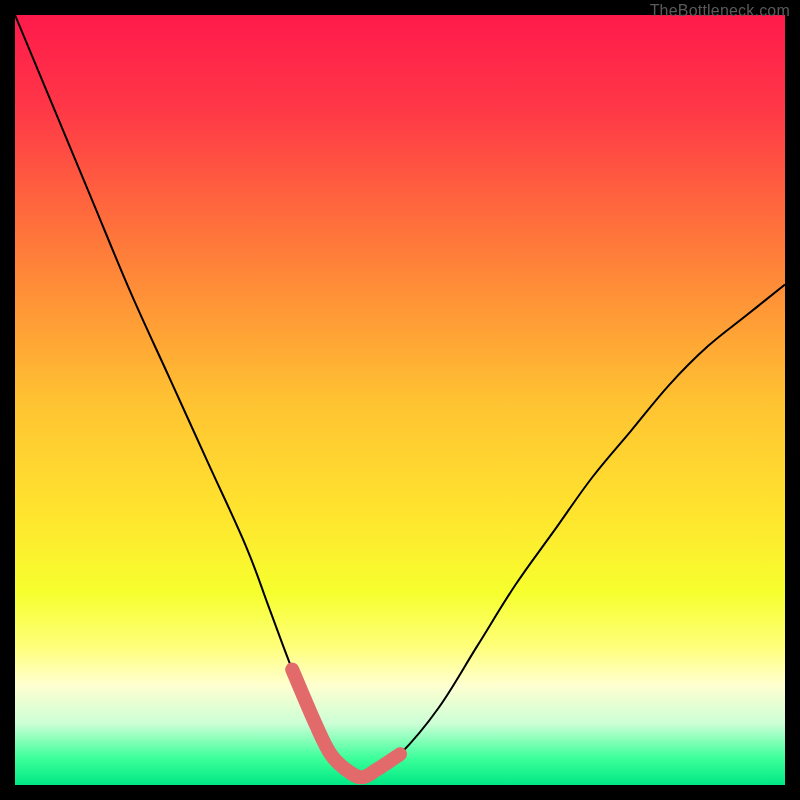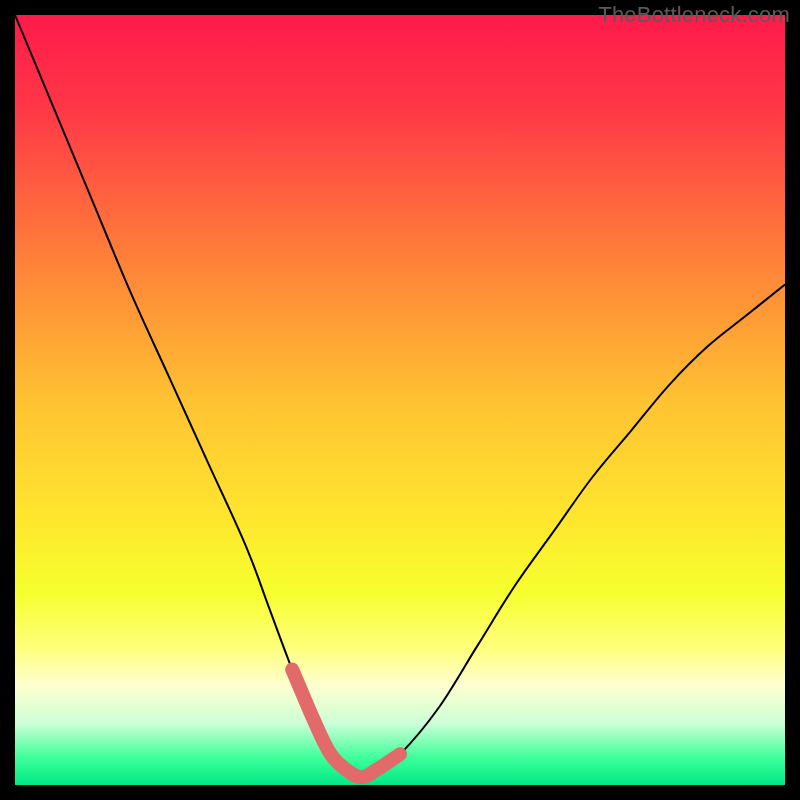--- a/index.html
+++ b/index.html
@@ -24,21 +24,21 @@
     left: 0;
     top: 0;
     width: 770px;
     height: 770px;
   }
   .watermark {
     position: absolute;
     top: 2px;
     right: 10px;
     color: #5a5a5a;
-    font-size: 22px;
+    font-size: 16px;
     font-weight: 500;
     letter-spacing: 0.2px;
   }
 </style>
 </head>
 <body>
 
 <div class="frame">
   <svg class="plot" viewBox="0 0 770 770" preserveAspectRatio="none">
     <defs>

